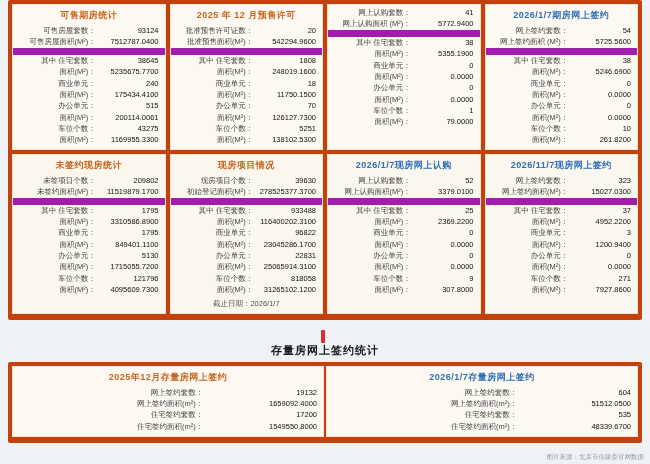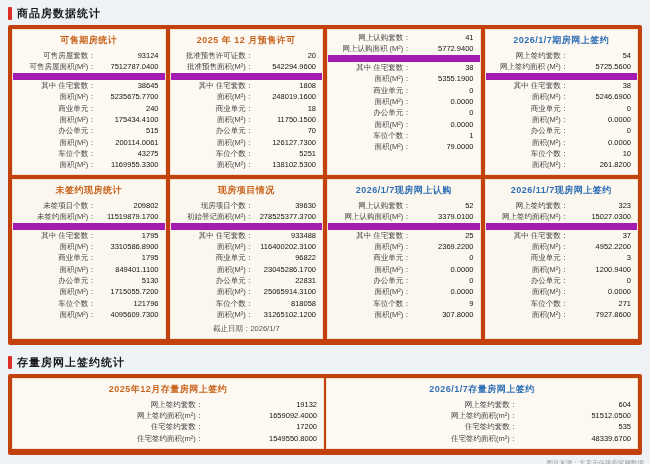--- a/index.html
+++ b/index.html
@@ -101,24 +101,20 @@
     right:6px;bottom:2px;
     font-size:6.5px;
     color:#999;
   }
 </style>
 </head>
 <body>
 
 <div class="page">
 
-  <div class="section-head">
-    <span class="bar"></span>
-    <span class="txt">商品房数据统计</span>
-  </div>
 
   <div class="panel">
     <div class="grid4">
 
       <div class="card">
         <div class="card-title">可售期房统计</div>
         <table class="kv">
           <tbody>
               <tr>
                 <td class="k">可售房屋套数：</td>
@@ -500,21 +496,21 @@
                 <td class="k">面积(M²)：</td>
                 <td class="v">7927.8600</td>
               </tr>
         </tbody>
           </table>
       </div>
 
     </div>
   </div>
 
-  <div class="section-head" style="margin-top:10px;">
+  <div class="section-head" style="margin-top:10px;flex-direction:column;">
     <span class="bar"></span>
     <span class="txt">存量房网上签约统计</span>
   </div>
 
   <div class="panel">
     <div class="bottom-grid">
 
       <div class="wide-card">
         <div class="card-title">2025年12月存量房网上签约</div>
         <table class="kv wide">

